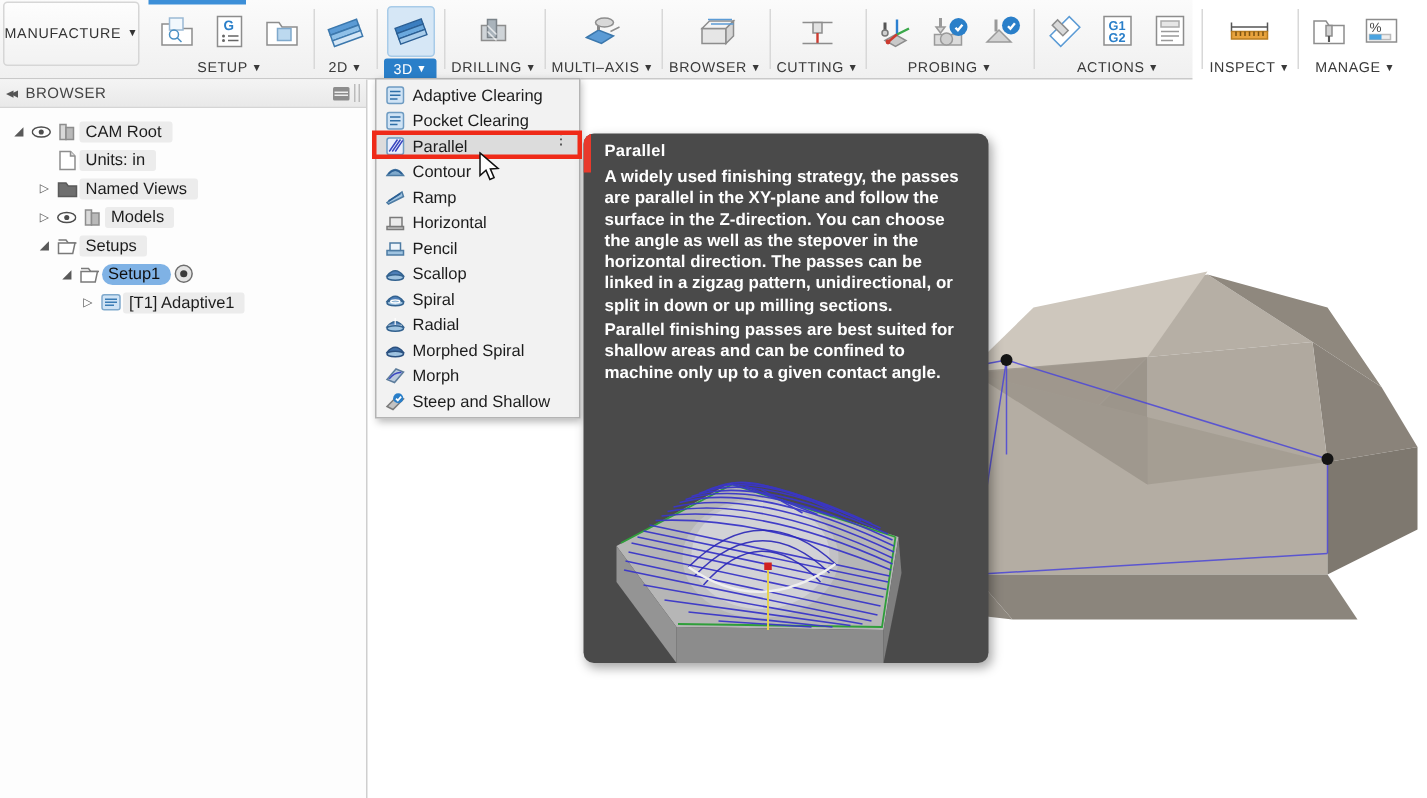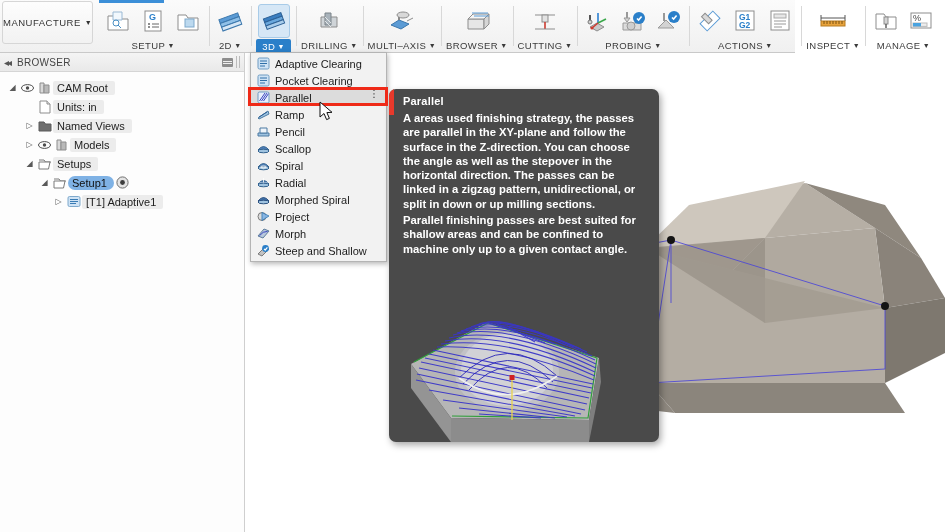--- a/index.html
+++ b/index.html
@@ -539,21 +539,21 @@
       </span>
       <span class="lbl">[T1] Adaptive1</span>
     </div>
 
   </div>
 </div>
 
 <div id="tooltip">
   <div class="tt-title">Parallel</div>
   <div class="tt-body">
-    <p>A areas used finishing strategy, the passes are parallel in the XY-plane and follow the surface in the Z-direction. You can choose the angle as well as the stepover in the horizontal direction. The passes can be linked in a zigzag pattern, unidirectional, or split in down or up milling sections.</p>
+    <p>A widely used finishing strategy, the passes are parallel in the XY-plane and follow the surface in the Z-direction. You can choose the angle as well as the stepover in the horizontal direction. The passes can be linked in a zigzag pattern, unidirectional, or split in down or up milling sections.</p>
     <p>Parallel finishing passes are best suited for shallow areas and can be confined to machine only up to a given contact angle.</p>
   </div>
   <svg class="tt-img" viewBox="0 0 270 150">
 
     <polygon points="22,72 98,30 210,66 200,128 62,126" fill="#b6b6b6"></polygon>
     <polygon points="22,72 22,96 62,150 62,126" fill="#949494"></polygon>
     <polygon points="62,126 200,128 200,150 62,150" fill="#8c8c8c"></polygon>
     <polygon points="200,128 210,66 212,90 200,150" fill="#7e7e7e"></polygon>
 
     <ellipse cx="118" cy="80" rx="52" ry="40" fill="#c2c2c6"></ellipse>
@@ -628,31 +628,49 @@
     <span class="mico">
         <svg width="13" height="13" viewBox="0 0 13 13">
           <rect x="1" y="1" width="11" height="11" rx="1.5" fill="#e8eefc" stroke="#6e9bc2"></rect>
           <path d="M2.5 10L8 2M4.5 10L10 2M6.5 10L11.5 2.6" stroke="#3a46c0"></path>
         </svg>
       </span>
     <span class="mlabel">Parallel</span>
     <span class="dots">⋮</span>
   </div>
 
+  <div class="mi">
+    <span class="mico">
+        <svg width="13" height="13" viewBox="0 0 13 13">
+          <path d="M1 9 Q6.5 1 12 9z" fill="#7fa9cc" stroke="#4d7ba3"></path>
+          <path d="M2 8 Q6.5 3 11 8" fill="none" stroke="#2b5f94"></path>
+        </svg>
+      </span>
+    <span class="mlabel">Contour</span>
+  </div>
 
   <div class="mi">
     <span class="mico">
         <svg width="13" height="13" viewBox="0 0 13 13">
           <path d="M1 10 L11 3 L12 6 L2 11z" fill="#9fc3e0" stroke="#4d7ba3"></path>
           <path d="M2 9 L10 4" stroke="#2b5f94"></path>
         </svg>
       </span>
     <span class="mlabel">Ramp</span>
   </div>
 
+  <div class="mi">
+    <span class="mico">
+        <svg width="13" height="13" viewBox="0 0 13 13">
+          <path d="M1 9h11v2H1z" fill="#c8c8c8" stroke="#7a7a7a"></path>
+          <path d="M3 3h8v6H3z" fill="#eaeaea" stroke="#7a7a7a"></path>
+        </svg>
+      </span>
+    <span class="mlabel">Horizontal</span>
+  </div>
 
   <div class="mi">
     <span class="mico">
         <svg width="13" height="13" viewBox="0 0 13 13">
           <path d="M1 8h11v3H1z" fill="#9fc3e0" stroke="#4d7ba3"></path>
           <path d="M3 3h7v5H3z" fill="#eef4fa" stroke="#4d7ba3"></path>
         </svg>
       </span>
     <span class="mlabel">Pencil</span>
   </div>
@@ -692,29 +710,20 @@
   <div class="mi">
     <span class="mico">
         <svg width="13" height="13" viewBox="0 0 13 13">
           <path d="M1 8 Q6.5 1 12 8z" fill="#3f6fa8" stroke="#2b5180"></path>
           <ellipse cx="6.5" cy="9" rx="5.5" ry="1.8" fill="#9fc3e0" stroke="#2b5180"></ellipse>
         </svg>
       </span>
     <span class="mlabel">Morphed Spiral</span>
   </div>
 
-  <div class="mi">
-    <span class="mico">
-        <svg width="13" height="13" viewBox="0 0 13 13">
-          <circle cx="5" cy="6.5" r="4" fill="#dcdcdc" stroke="#7a7a7a"></circle>
-          <path d="M5 2.5 L12 6 L5 10.5z" fill="#7fb2e5" stroke="#3a7cb5" opacity=".9"></path>
-        </svg>
-      </span>
-    <span class="mlabel">Project</span>
-  </div>
 
   <div class="mi">
     <span class="mico">
         <svg width="13" height="13" viewBox="0 0 13 13">
           <path d="M1 9 L7 2 L12 4 L6 11z" fill="#b9c9dd" stroke="#5d7d9c"></path>
           <path d="M2.5 8.6 Q6 4 10.6 4.4" fill="none" stroke="#3a46c0"></path>
         </svg>
       </span>
     <span class="mlabel">Morph</span>
   </div>

